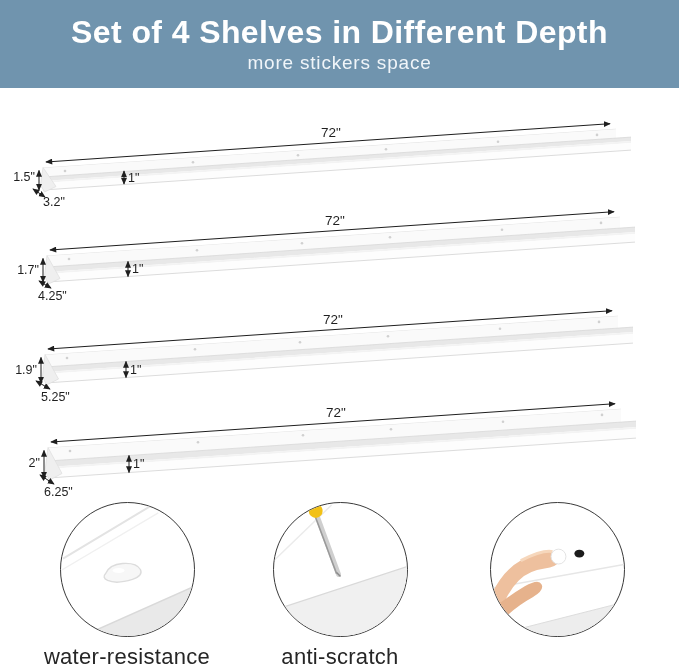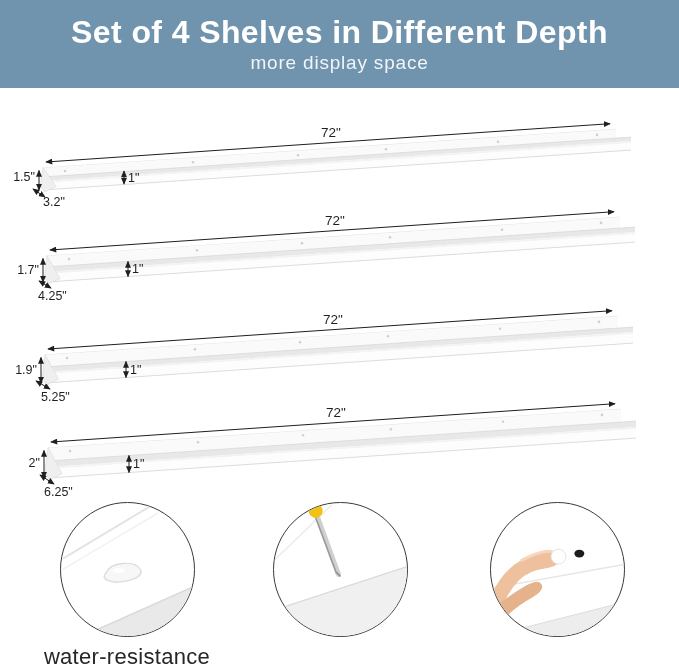--- a/index.html
+++ b/index.html
@@ -25,21 +25,21 @@
   .feature-label{margin-top:9px;text-align:center;font:300 22px/1 "Liberation Sans",sans-serif;
                  color:#262626;letter-spacing:.3px;}
 </style>
 </head>
 <body>
 
 <div class="page">
 
   <header class="header">
     <h1>Set of 4 Shelves in Different Depth</h1>
-    <div class="subtitle">more display space</div>
+    <div class="subtitle">more stickers space</div>
   </header>
 
   <svg class="diagram" width="679" height="530" viewBox="0 0 679 530">
     <defs>
       <marker id="ae" markerWidth="8" markerHeight="7" refX="6.2" refY="3" orient="auto" markerUnits="userSpaceOnUse">
         <path d="M0,0 L7,3 L0,6 Z" fill="#1f1f1f"></path>
       </marker>
       <marker id="as" markerWidth="8" markerHeight="7" refX="0.8" refY="3" orient="auto" markerUnits="userSpaceOnUse">
         <path d="M7,0 L0,3 L7,6 Z" fill="#1f1f1f"></path>
       </marker>
@@ -155,20 +155,21 @@
         <svg width="133" height="133" viewBox="0 0 134 134">
           <line x1="0" y1="58" x2="58" y2="2" stroke="#ebebeb" stroke-width="1.5"></line>
           <polygon points="0,108 134,64 134,134 0,134" fill="#f0f0f0"></polygon>
           <line x1="0" y1="108" x2="134" y2="64" stroke="#d9d9d9" stroke-width="1.3"></line>
           <line x1="43" y1="12" x2="65" y2="72" stroke="#cfcfcf" stroke-width="5" stroke-linecap="round"></line>
           <line x1="41" y1="12" x2="63" y2="71" stroke="#9a9a9a" stroke-width="1.6"></line>
           <path d="M63,70 l4,4" stroke="#8a8a8a" stroke-width="1.5"></path>
           <circle cx="42" cy="8" r="7" fill="#f2c117"></circle>
         </svg>
       </div>
+      <div class="feature-label">anti-scratch</div>
     </div>
 
     <div class="feature feature-3">
       <div class="circle">
         <svg width="133" height="133" viewBox="0 0 134 134">
           <line x1="0" y1="86" x2="134" y2="62" stroke="#e6e6e6" stroke-width="1.4"></line>
           <polygon points="0,134 134,100 134,134" fill="#ededed"></polygon>
           <line x1="0" y1="134" x2="134" y2="100" stroke="#dcdcdc" stroke-width="1"></line>
           <path d="M-5,105 Q8,70 30,58 Q52,47 62,49 Q72,51 69,58 Q66,65 54,66 Q38,68 28,78 Q16,90 10,110 Z" fill="#eec09e"></path>
           <path d="M-5,112 Q14,96 34,84 Q48,76 51,82 Q54,88 42,95 Q22,106 8,122 Z" fill="#e6b28c"></path>

